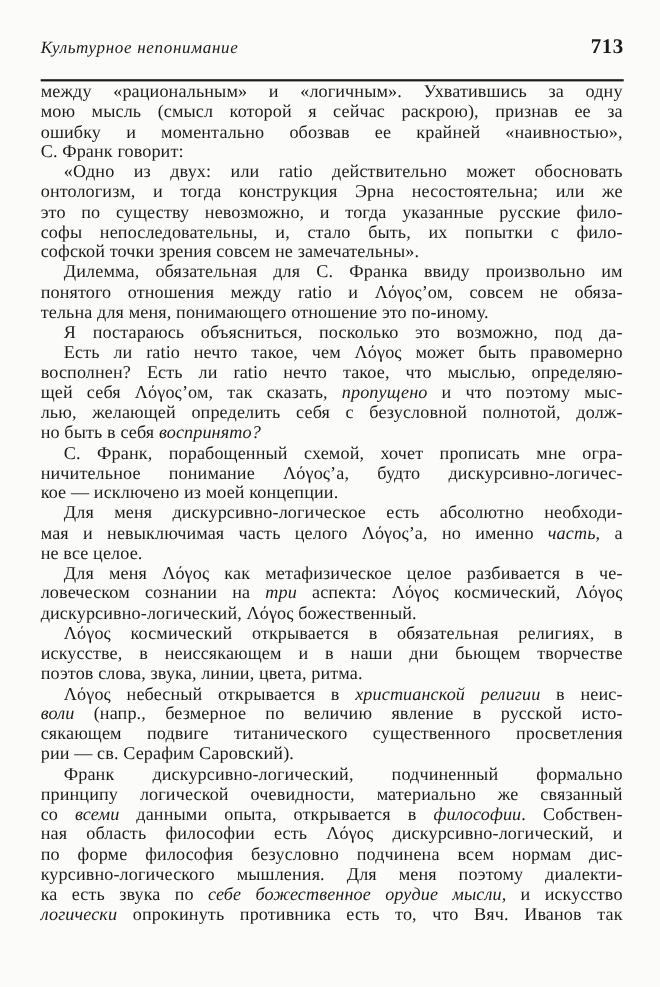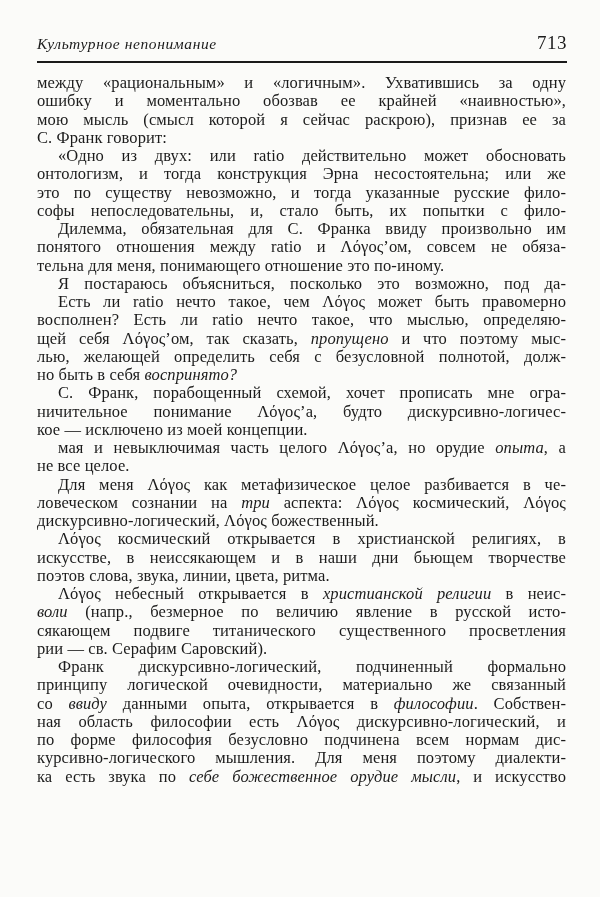--- a/index.html
+++ b/index.html
@@ -22,29 +22,29 @@
   }
   .header {
     position: absolute;
     left: 37px;
     right: 33px;
     top: 32px;
     display: flex;
     justify-content: space-between;
     align-items: baseline;
     border-bottom: 2.5px solid var(--rule);
-    padding-bottom: 7px;
+    padding-bottom: 18px;
   }
   .running-title {
     font-style: italic;
     font-size: 15.5px;
     letter-spacing: 0.6px;
   }
   .page-number {
-    font-weight: normal;
+    font-weight: bold;
     font-size: 19px;
     letter-spacing: 0.5px;
   }
   .body-text {
     position: absolute;
     left: 37px;
     top: 74px;
     width: 529px;
     font-size: 16.5px;
     line-height: 18.25px;
@@ -64,29 +64,30 @@
 <body>
 
 <div class="page">
   <div class="header">
     <span class="running-title">Культурное непонимание</span>
     <span class="page-number">713</span>
   </div>
   <div class="body-text">
       <div class="para">
         <div class="line"><span>между «рациональным» и «логичным». Ухватившись за одну</span></div>
+        <div class="line"><span>мою мысль (смысл которой я сейчас раскрою), признав ее за</span></div>
         <div class="line"><span>ошибку и моментально обозвав ее крайней «наивностью»,</span></div>
-        <div class="line"><span>мою мысль (смысл которой я сейчас раскрою), признав ее за</span></div>
         <div class="line last"><span>С. Франк говорит:</span></div>
       </div>
       <div class="para indent">
         <div class="line"><span>«Одно из двух: или ratio действительно может обосновать</span></div>
         <div class="line"><span>онтологизм, и тогда конструкция Эрна несостоятельна; или же</span></div>
         <div class="line"><span>это по существу невозможно, и тогда указанные русские фило-</span></div>
         <div class="line"><span>софы непоследовательны, и, стало быть, их попытки с фило-</span></div>
+        <div class="line last"><span>софской точки зрения совсем не замечательны».</span></div>
       </div>
       <div class="para indent">
         <div class="line"><span>Дилемма, обязательная для С. Франка ввиду произвольно им</span></div>
         <div class="line"><span>понятого отношения между ratio и Λόγος’ом, совсем не обяза-</span></div>
         <div class="line last"><span>тельна для меня, понимающего отношение это по-иному.</span></div>
       </div>
       <div class="para indent">
         <div class="line"><span>Я постараюсь объясниться, посколько это возможно, под да-</span></div>
       </div>
       <div class="para indent">
@@ -95,42 +96,44 @@
         <div class="line"><span>щей себя Λόγος’ом, так сказать, </span><em>пропущено</em><span> и что поэтому мыс-</span></div>
         <div class="line"><span>лью, желающей определить себя с безусловной полнотой, долж-</span></div>
         <div class="line last"><span>но быть в себя </span><em>воспринято?</em></div>
       </div>
       <div class="para indent">
         <div class="line"><span>С. Франк, порабощенный схемой, хочет прописать мне огра-</span></div>
         <div class="line"><span>ничительное понимание Λόγος’а, будто дискурсивно-логичес-</span></div>
         <div class="line last"><span>кое — исключено из моей концепции.</span></div>
       </div>
       <div class="para indent">
-        <div class="line"><span>мая и невыключимая часть целого Λόγος’а, но орудие </span><em>опыта</em><span>, а</span></div>
+        <div class="line"><span>Для меня дискурсивно-логическое есть абсолютно необходи-</span></div>
+        <div class="line"><span>мая и невыключимая часть целого Λόγος’а, но именно </span><em>часть</em><span>, а</span></div>
         <div class="line last"><span>не все целое.</span></div>
       </div>
       <div class="para indent">
         <div class="line"><span>Для меня Λόγος как метафизическое целое разбивается в че-</span></div>
         <div class="line"><span>ловеческом сознании на </span><em>три</em><span> аспекта: Λόγος космический, Λόγος</span></div>
         <div class="line last"><span>дискурсивно-логический, Λόγος божественный.</span></div>
       </div>
       <div class="para indent">
-        <div class="line"><span>Λόγος космический открывается в христианской религиях, в</span></div>
+        <div class="line"><span>Λόγος космический открывается в обязательная религиях, в</span></div>
         <div class="line"><span>искусстве, в неиссякающем и в наши дни бьющем творчестве</span></div>
         <div class="line last"><span>поэтов слова, звука, линии, цвета, ритма.</span></div>
       </div>
       <div class="para indent">
         <div class="line"><span>Λόγος небесный открывается в </span><em>христианской религии</em><span> в неис-</span></div>
         <div class="line"><em>воли</em><span> (напр., безмерное по величию явление в русской исто-</span></div>
         <div class="line"><span>сякающем подвиге титанического существенного просветления</span></div>
         <div class="line last"><span>рии — св. Серафим Саровский).</span></div>
       </div>
       <div class="para indent">
         <div class="line"><span>Франк дискурсивно-логический, подчиненный формально</span></div>
         <div class="line"><span>принципу логической очевидности, материально же связанный</span></div>
-        <div class="line"><span>со </span><em>ввиду</em><span> данными опыта, открывается в </span><em>философии</em><span>. Собствен-</span></div>
+        <div class="line"><span>со </span><em>всеми</em><span> данными опыта, открывается в </span><em>философии</em><span>. Собствен-</span></div>
         <div class="line"><span>ная область философии есть Λόγος дискурсивно-логический, и</span></div>
         <div class="line"><span>по форме философия безусловно подчинена всем нормам дис-</span></div>
         <div class="line"><span>курсивно-логического мышления. Для меня поэтому диалекти-</span></div>
         <div class="line"><span>ка есть звука по </span><em>себе божественное орудие мысли</em><span>, и искусство</span></div>
+        <div class="line"><em>логически</em><span> опрокинуть противника есть то, что Вяч. Иванов так</span></div>
       </div>
     </div>
 </div>
 
 </body></html>

